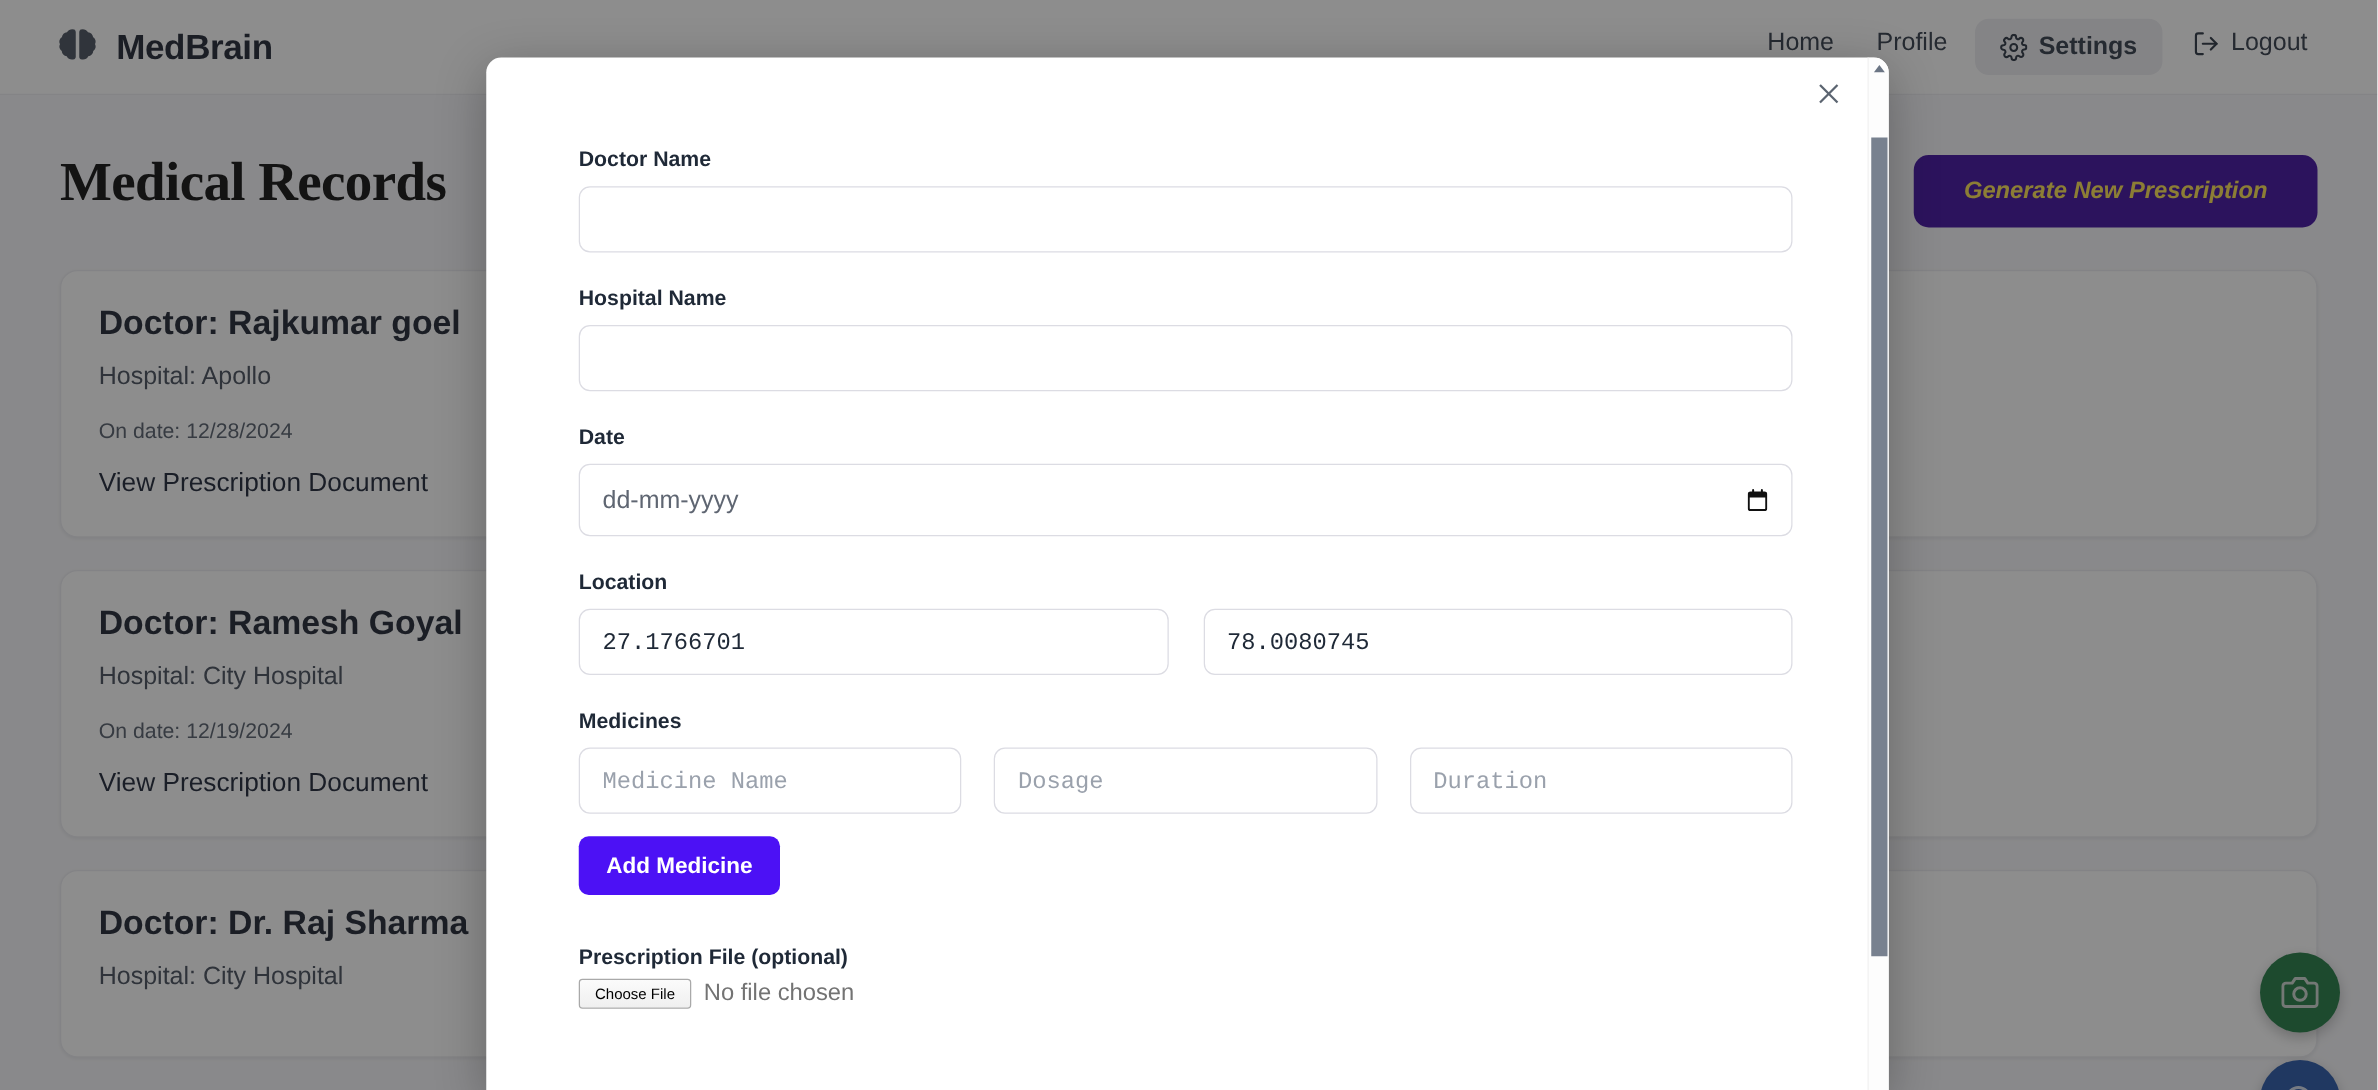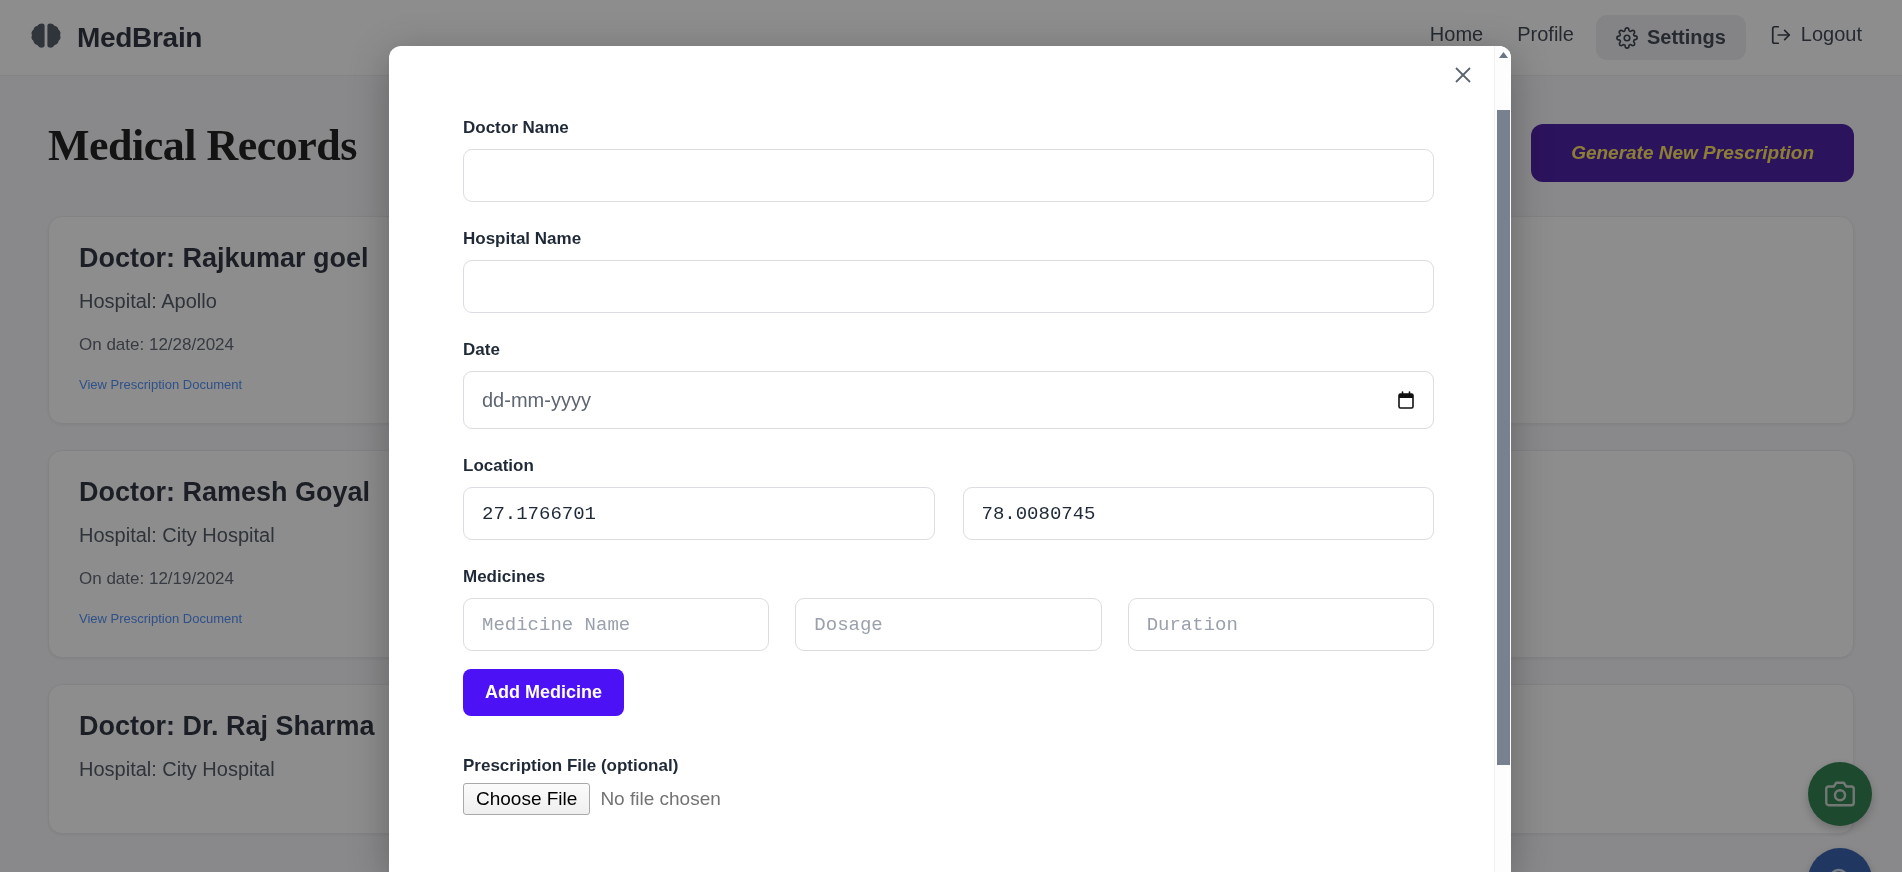--- a/index.html
+++ b/index.html
@@ -26,21 +26,21 @@
     background: #f7f7fa;
   }
 
   .navbar {
     position: absolute;
     top: 0; left: 0; right: 0;
     height: 76px;
     background: #ffffff;
     display: flex;
     align-items: center;
-    padding: 0 28px;
+    padding: 0 44px;
     border-bottom: 1px solid #ececf1;
     z-index: 2;
   }
   .brand {
     display: flex;
     align-items: center;
     gap: 13px;
   }
   .brand-logo { width: 36px; height: 36px; display: block; }
   .brand-name {
@@ -131,22 +131,22 @@
     font-size: 20px;
     color: #3b4453;
     margin: 0 0 22px 0;
   }
   .record-date {
     font-size: 17px;
     color: #4b5563;
     margin: 0 0 20px 0;
   }
   .record-link {
-    font-size: 13px;
-    color: #3b82f6;
+    font-size: 21px;
+    color: #0f172a;
     text-decoration: none;
     cursor: pointer;
   }
 
   
   .fab-stack {
     position: absolute;
     right: 30px;
     bottom: -40px;
     display: flex;
@@ -290,21 +290,21 @@
     font-weight: bold;
     color: #1f2937;
     margin-bottom: 7px;
   }
   .file-row {
     display: flex;
     align-items: center;
     gap: 10px;
   }
   .choose-file-btn {
-    font-size: 19px;
+    font-size: 12px;
     color: #000;
     background: linear-gradient(#fbfbfb, #efefef);
     border: 1px solid #a9a9a9;
     border-radius: 3px;
     padding: 4px 12px;
     cursor: pointer;
     font-family: "Liberation Sans", sans-serif;
   }
   .file-status {
     font-size: 19px;

